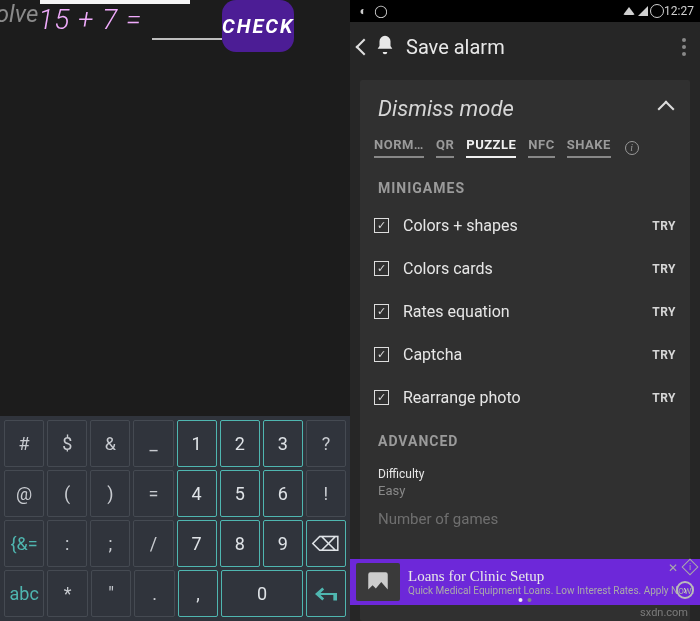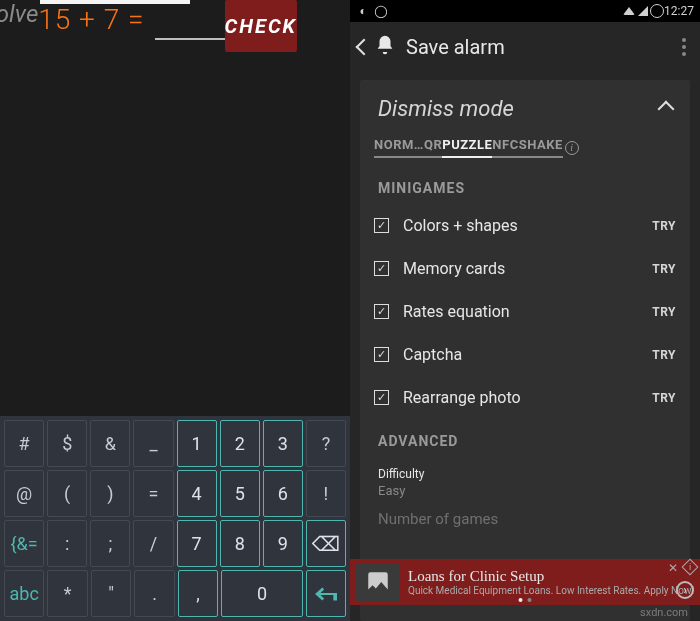--- a/index.html
+++ b/index.html
@@ -5,23 +5,23 @@
   * { margin: 0; padding: 0; box-sizing: border-box; font-family: -apple-system, Roboto, "Helvetica Neue", sans-serif; }
   body { width: 700px; height: 621px; display: flex; background: #000; overflow: hidden; position: relative; }
 
   
   .left { width: 350px; height: 621px; background: #1c1c1c; display: flex; flex-direction: column; }
   .left-top { flex: 1; display: flex; flex-direction: row; padding: 0 18px; }
   .progress { height: 4px; background: #555; margin: 0 -18px 28px; position: relative; }
   .progress::before { content: ""; position: absolute; left: 40px; top: 0; width: 150px; height: 4px; background: #f5f5f5; }
   .solve-label { color: #8a8a8a; font-size: 24px; font-style: italic; margin-bottom: 42px; }
   .equation-row { display: flex; align-items: baseline; justify-content: center; gap: 10px; margin-bottom: 48px; }
-  .eq-text { color: #f97316; font-size: 28px; font-weight: 300; letter-spacing: 1px; }
+  .eq-text { color: #f0abfc; font-size: 28px; font-weight: 300; letter-spacing: 1px; font-style: italic; }
   .eq-input { width: 70px; border: none; border-bottom: 2px solid #bdbdbd; background: transparent; height: 40px; font-size: 28px; color: #e5e5e5; }
-  .check-btn { background: #7f1d1d; color: #fff; font-style: italic; font-weight: 700; letter-spacing: 2px; font-size: 20px; height: 52px; display: flex; align-items: center; justify-content: center; margin: 0 0 20px; border-radius: 2px; }
+  .check-btn { background: #4c1d95; color: #fff; font-style: italic; font-weight: 700; letter-spacing: 2px; font-size: 20px; height: 52px; display: flex; align-items: center; justify-content: center; margin: 0 0 20px; border-radius: 14px; }
 
   .kbd { background: #30343c; padding: 4px; display: flex; flex-direction: column; gap: 3px; }
   .krow { display: flex; gap: 3px; }
   .key { flex: 1; height: 47px; border: 1px solid #454a52; color: #c8cbd0; display: flex; align-items: center; justify-content: center; font-size: 18px; border-radius: 2px; }
   .key.num { border-color: #4fb6b0; color: #dfe3e7; }
   .key.special { color: #4fb6b0; }
   .key.wide { flex: 2.06; }
   .bksp { font-size: 20px; }
 
   
@@ -39,38 +39,38 @@
   .bell { margin-right: 10px; }
   .appbar-title { font-size: 20px; color: #e8e8e8; }
   .overflow { margin-left: auto; display: flex; flex-direction: column; gap: 3px; padding: 6px; }
   .overflow span { width: 4px; height: 4px; background: #888; border-radius: 50%; }
 
   .section-card { margin: 8px 10px 0; background: #303030; border-radius: 2px; overflow: hidden; flex: 1; display: flex; flex-direction: column; }
   .section-hdr { display: flex; align-items: center; padding: 16px 18px 12px; }
   .section-hdr-title { font-style: italic; font-size: 22px; color: #d6d6d6; }
   .chev-up { margin-left: auto; width: 12px; height: 12px; border-left: 2.5px solid #ddd; border-top: 2.5px solid #ddd; transform: rotate(45deg); }
 
-  .tabs { display: flex; padding: 4px 14px 8px; font-size: 13px; letter-spacing: 0.5px; color: #9a9a9a; align-items: center; }
+  .tabs { display: flex; gap: 12px; padding: 4px 14px 8px; font-size: 13px; letter-spacing: 0.5px; color: #9a9a9a; align-items: center; }
   .tab { padding-bottom: 4px; font-weight: 700; }
   .tab.underlined { border-bottom: 2px solid #888; }
   .tab.active { color: #f0f0f0; border-bottom: 2px solid #f0f0f0; }
   .info-ic { width: 14px; height: 14px; border: 1.5px solid #9a9a9a; border-radius: 50%; display: flex; align-items: center; justify-content: center; font-size: 10px; font-style: italic; font-family: serif; margin-left: 2px; }
 
   .subhdr { font-size: 14px; letter-spacing: 1px; color: #9a9a9a; padding: 14px 18px 8px; font-weight: 700; }
   .opt-row { display: flex; align-items: center; padding: 12px 14px; }
   .chk { width: 15px; height: 15px; border: 1.5px solid #ddd; margin-right: 14px; display: flex; align-items: center; justify-content: center; font-size: 11px; color: #ddd; }
   .opt-label { font-size: 16px; color: #e6e6e6; }
   .try { margin-left: auto; font-size: 12px; font-weight: 700; color: #d6d6d6; letter-spacing: 0.5px; }
   .diff-row { padding: 10px 18px 4px; }
   .diff-title { font-size: 12px; color: #e6e6e6; }
   .diff-val { font-size: 13px; color: #888; margin-top: 2px; }
   .num-games-row { padding: 8px 18px 0; font-size: 15px; color: #acacac; opacity: 0.5; }
 
   
-  .ad { position: absolute; left: 350px; right: 0; bottom: 16px; height: 46px; background: #7f1d1d; display: flex; align-items: center; padding: 4px 6px; color: #d6d6d6; font-size: 11px; }
+  .ad { position: absolute; left: 350px; right: 0; bottom: 16px; height: 46px; background: #6d28d9; display: flex; align-items: center; padding: 4px 6px; color: #d6d6d6; font-size: 11px; }
   .ad-thumb { width: 44px; height: 38px; background: #3a3a3a; margin-right: 8px; display:flex; align-items:center; justify-content:center; border-radius:2px; }
   .ad-texts { display: flex; flex-direction: column; }
   .ad-title { font-family: Georgia, serif; font-size: 15px; color: #e8e8e8; }
   .ad-sub { font-size: 10px; color: #aaa; }
   .ad-close { position: absolute; top: 2px; right: 22px; font-size: 12px; color: #aaa; }
   .ad-info { position: absolute; top: 2px; right: 4px; width: 12px; height: 12px; border: 1px solid #aaa; color: #aaa; font-size: 9px; display: flex; align-items: center; justify-content: center; transform: rotate(45deg); }
   .ad-info span { transform: rotate(-45deg); }
   .ad-arrow { position: absolute; right: 6px; bottom: 6px; width: 18px; height: 18px; border: 2px solid #bbb; border-radius: 50%; display:flex; align-items:center; justify-content:center; font-size: 12px; }
   .ad-dots { position:absolute; left:50%; bottom:3px; transform:translateX(-50%); display:flex; gap:5px;}
   .ad-dots span{ width:4px; height:4px; border-radius:50%; background:#888;}
@@ -187,21 +187,21 @@
 
     <div class="subhdr">MINIGAMES</div>
     <div id="opts">
         <div class="opt-row">
           <span class="chk">✓</span>
           <span class="opt-label">Colors + shapes</span>
           <span class="try">TRY</span>
         </div>
         <div class="opt-row">
           <span class="chk">✓</span>
-          <span class="opt-label">Memory cards</span>
+          <span class="opt-label">Colors cards</span>
           <span class="try">TRY</span>
         </div>
         <div class="opt-row">
           <span class="chk">✓</span>
           <span class="opt-label">Rates equation</span>
           <span class="try">TRY</span>
         </div>
         <div class="opt-row">
           <span class="chk">✓</span>
           <span class="opt-label">Captcha</span>

